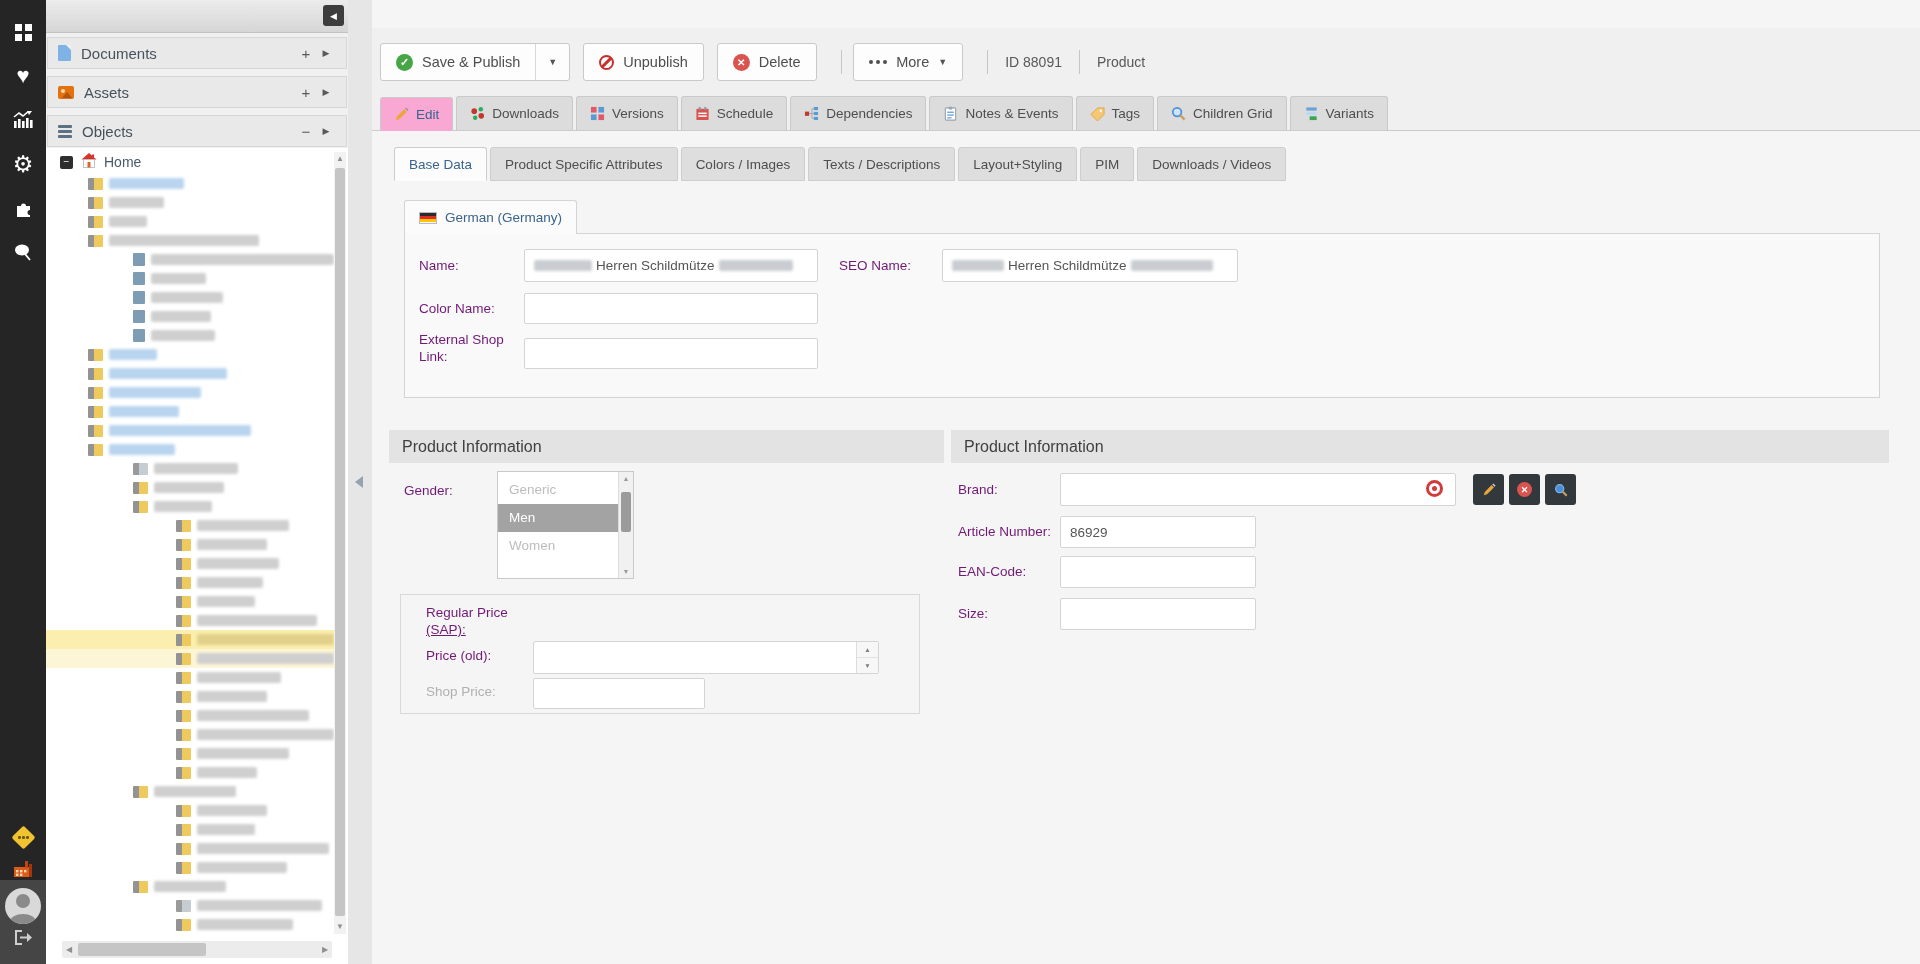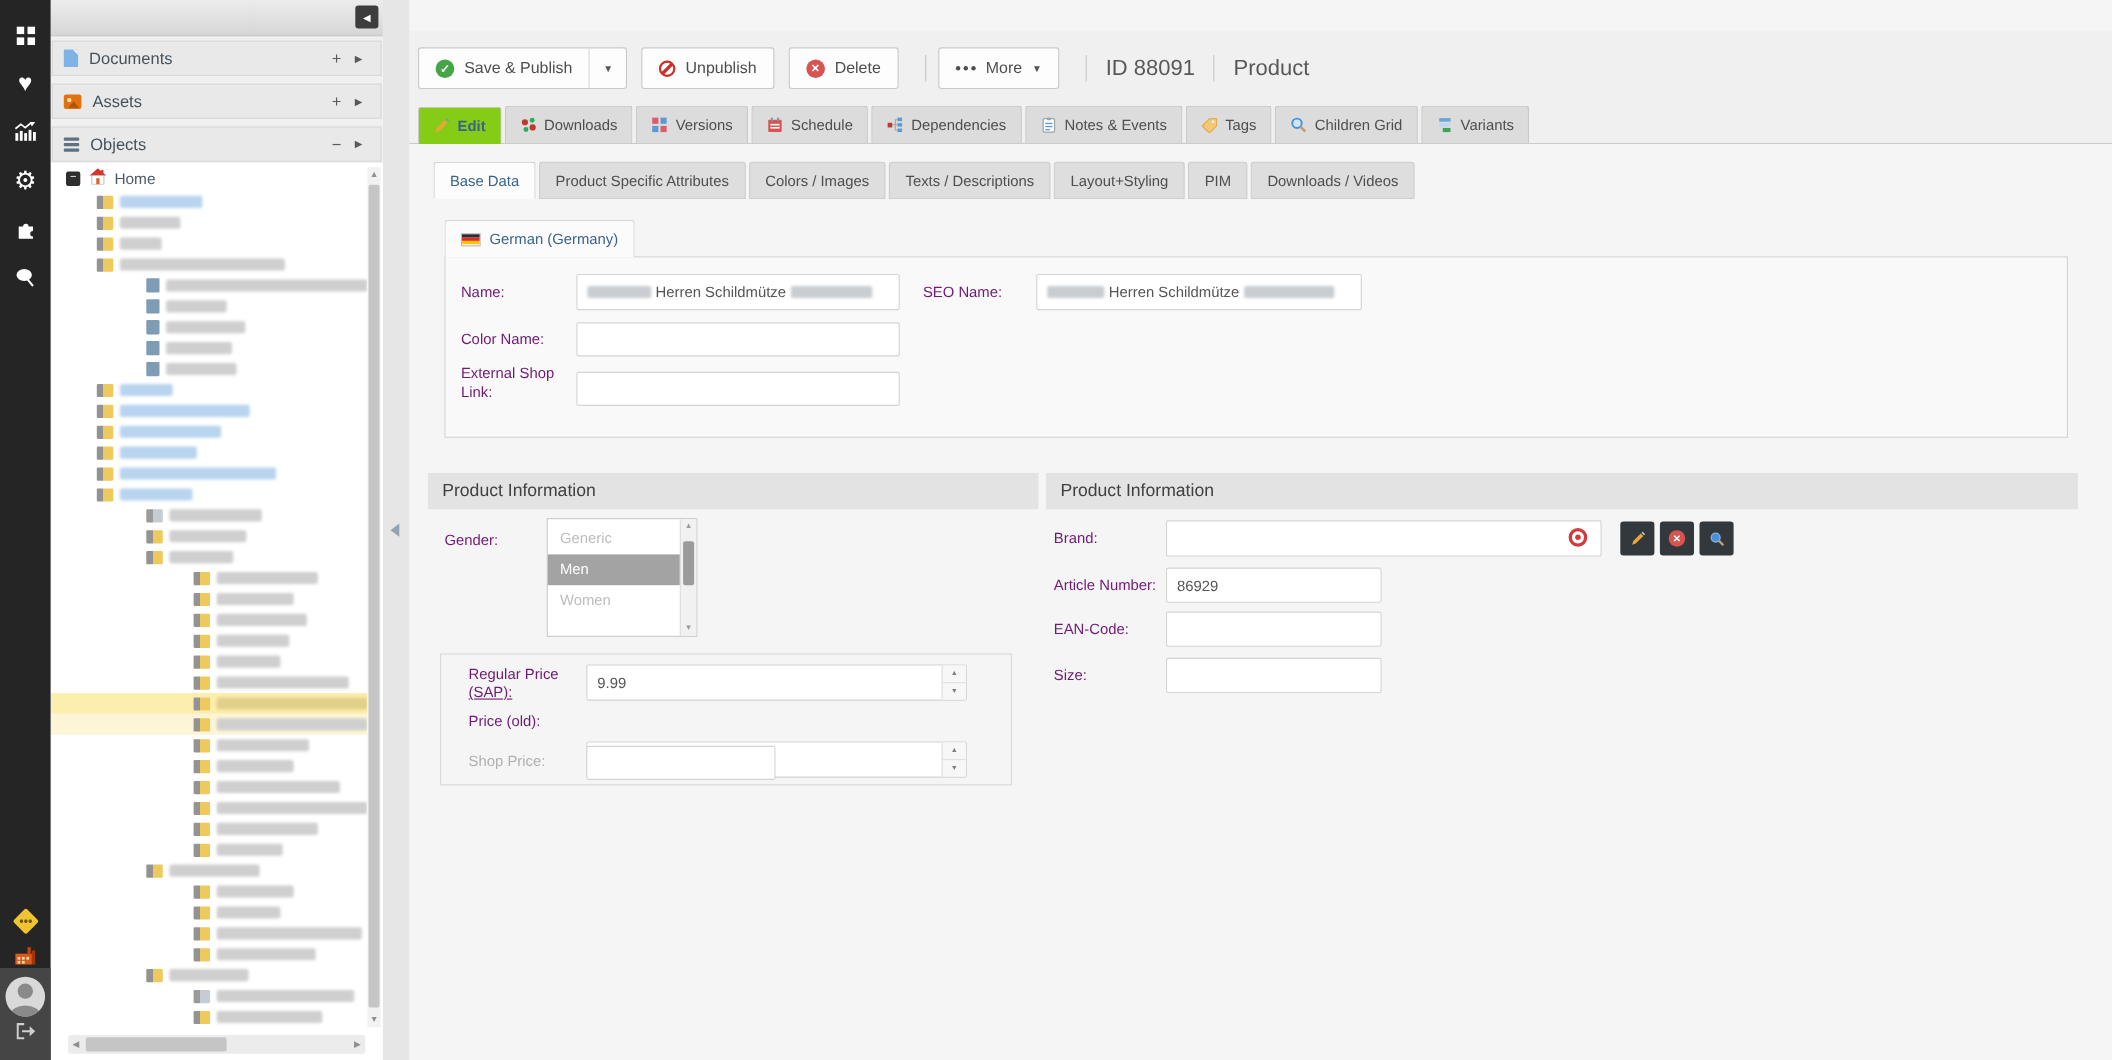--- a/index.html
+++ b/index.html
@@ -84,25 +84,25 @@
   .btn-group .seg { display:flex; align-items:center; gap:9px; padding:0 15px; height:100%; }
   .btn-group .seg.caret { border-left:1px solid #d8d8d8; padding:0 12px; }
   .caret-glyph { font-size:9px; color:#555; }
   .ico-check { width:17px; height:17px; border-radius:50%; background:#46a546; color:#fff; font-size:11px; font-weight:bold; display:flex; align-items:center; justify-content:center; }
   .ico-slash { width:15px; height:15px; border-radius:50%; border:2.5px solid #c9302c; position:relative; }
   .ico-slash:before { content:""; position:absolute; left:-1px; top:4.5px; width:13px; height:2.5px; background:#c9302c; transform:rotate(-45deg); }
   .ico-delete { width:17px; height:17px; border-radius:50%; background:#d9534f; color:#fff; font-size:10px; font-weight:bold; display:flex; align-items:center; justify-content:center; }
   .dots { display:flex; gap:2.5px; }
   .dots b { width:4.5px; height:4.5px; border-radius:50%; background:#4e4e4e; }
   .vsep { width:1px; height:24px; background:#c6c6c6; margin:0 11px; }
-  .meta-txt { font-size:20px; color:#585858; margin:0 6px; }
+  .meta-txt { font-size:14px; color:#585858; margin:0 6px; }
 
   .tabstrip { position:absolute; top:90px; left:0; right:0; height:41px; display:flex; align-items:flex-end; padding-left:8px; background:#f0f0f0; border-bottom:1px solid #cbcbcb; }
   .tab { height:34px; display:flex; align-items:center; gap:7px; padding:0 13px; background:#dcdcdc; border:1px solid #c9c9c9; border-bottom:none; border-radius:3px 3px 0 0; margin-right:3px; font-size:13.5px; color:#4e4e4e; cursor:pointer; white-space:nowrap; }
-  .tab.active { background:#84cc16; color:#39648c; position:relative; top:1px;font-weight:bold; }
+  .tab.active { background:#f9a8d4; color:#39648c; position:relative; top:1px; }
   .tab svg { display:block; }
 
   .content { position:absolute; top:131px; left:0; right:0; bottom:0; background:#f5f5f5; }
   .subtabs { position:absolute; left:22px; top:16px; display:flex; }
   .subtab { height:34px; display:flex; align-items:center; padding:0 14px; background:#dedede; border:1px solid #cdcdcd; margin-right:3px; border-radius:3px 3px 0 0; font-size:13.5px; color:#4e4e4e; cursor:pointer; }
   .subtab.active { background:#fcfcfc; color:#39648c; border-bottom-color:#fcfcfc; }
 
   .lang-tab { position:absolute; left:32px; top:69px; height:34px; background:#fbfbfb; border:1px solid #d4d4d4; border-bottom:none; border-radius:3px 3px 0 0; display:flex; align-items:center; gap:8px; padding:0 14px; font-size:13.5px; color:#39648c; cursor:pointer; z-index:2; }
   .flag { width:18px; height:12px; display:flex; flex-direction:column; border:0.5px solid #bbb; }
   .flag b { flex:1; } .flag b:nth-child(1){background:#2b2b2b;} .flag b:nth-child(2){background:#dd2c2c;} .flag b:nth-child(3){background:#ffc400;}
@@ -608,27 +608,20 @@
         <div class="gsb">
           <span class="a" style="top:3px;">▲</span>
           <span class="thumb"></span>
           <span class="a" style="bottom:3px;">▼</span>
         </div>
       </div>
 
       <div class="price-box">
         <span class="flabel" style="left:25px; top:10px;">Regular Price</span>
         <span class="flabel" style="left:25px; top:27px;text-decoration:underline;">(SAP):</span>
-        <div class="tinput num-input" style="left:132px; top:9px; width:346px; height:33px;">
-          <span>9.99</span>
-          <span class="spin">
-              <span>▲</span>
-              <span>▼</span>
-            </span>
-        </div>
         <span class="flabel" style="left:25px; top:53px;">Price (old):</span>
         <div class="tinput num-input" style="left:132px; top:46px; width:346px; height:33px;">
           <span></span>
           <span class="spin">
               <span>▲</span>
               <span>▼</span>
             </span>
         </div>
         <span class="flabel dis" style="left:25px; top:89px;">Shop Price:</span>
         <div class="tinput" style="left:132px; top:83px; width:172px; height:31px;">

